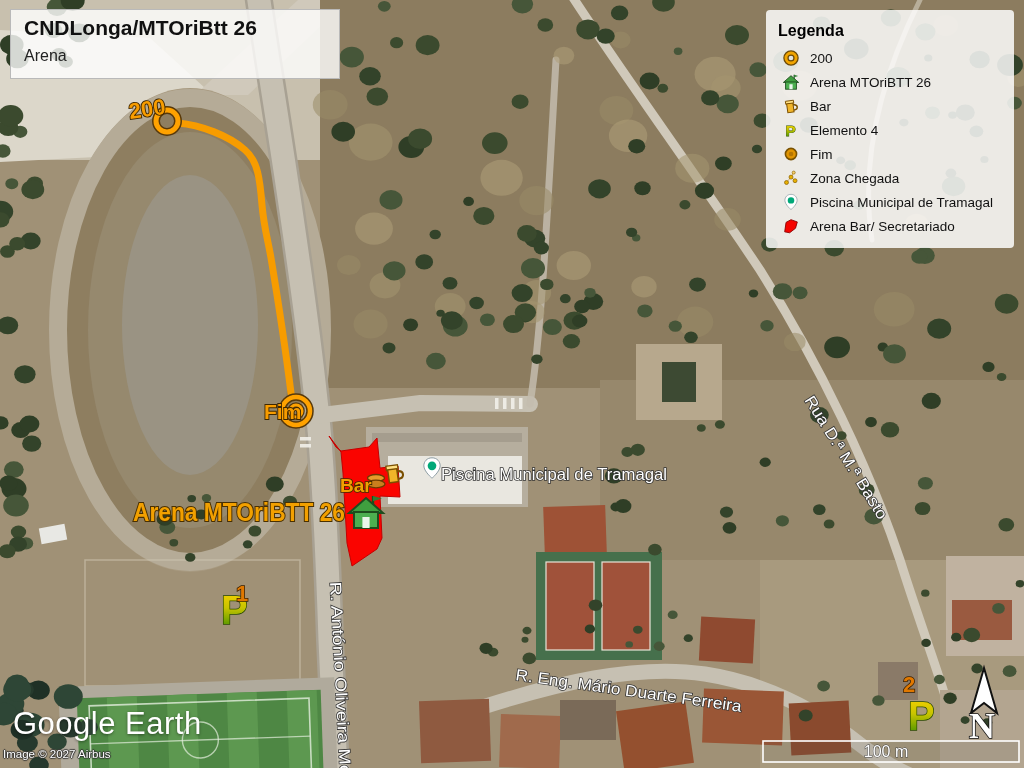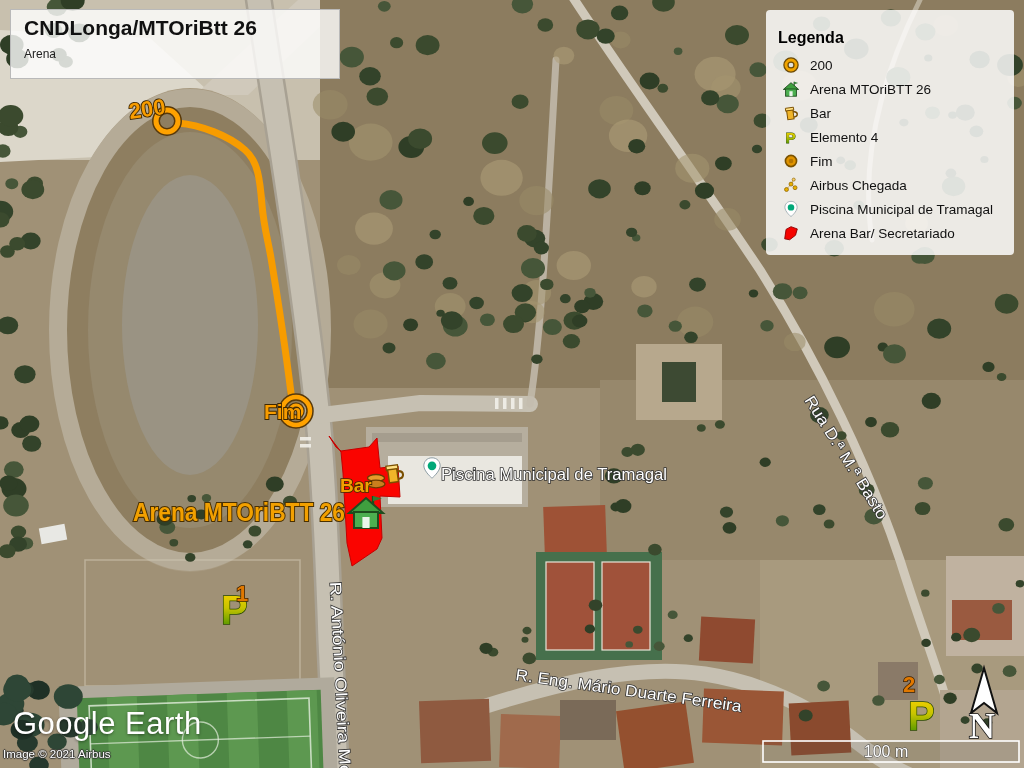--- a/index.html
+++ b/index.html
@@ -5,23 +5,23 @@
 <style>
   html,body{margin:0;padding:0;background:#000;}
   #stage{position:relative;width:1024px;height:768px;overflow:hidden;
          font-family:"Liberation Sans",sans-serif;background:#a09176;}
   #mapsvg{position:absolute;left:0;top:0;}
   
   #titlebox{position:absolute;left:10px;top:9px;width:330px;height:70px;
     background:rgba(255,255,255,0.80);border:1px solid #b9b9b9;box-sizing:border-box;
     padding:6px 13px;}
   #titlebox h1{margin:0;font-size:21px;line-height:24px;color:#111;font-weight:bold;}
-  #titlebox .sub{margin-top:7px;font-size:12px;color:#222;}
+  #titlebox .sub{margin-top:7px;font-size:16px;color:#222;}
   #legend{position:absolute;left:766px;top:10px;width:248px;
-    background:rgba(255,255,255,0.84);border-radius:4px;padding:19px 10px 10px 12px;box-sizing:border-box;}
+    background:rgba(255,255,255,0.84);border-radius:4px;padding:12px 10px 10px 12px;box-sizing:border-box;}
   #legend h2{margin:0 0 6px 0;font-size:16px;color:#000;font-weight:bold;}
   #legend ul{list-style:none;margin:0;padding:0;}
   #legend li{display:flex;align-items:center;height:24px;}
   #legend li svg{width:18px;height:18px;flex:0 0 18px;margin-right:10px;margin-left:4px;}
   #legend li span{font-size:13.5px;color:#111;white-space:nowrap;}
   #gelogo{position:absolute;left:13px;top:706px;font-size:31px;color:#fff;
     letter-spacing:0.5px;text-shadow:0 1px 3px rgba(0,0,0,0.45);text-align:right;}
   #attrib{position:absolute;left:3px;top:748px;font-size:11.5px;color:#fff;
     text-shadow:-1px 0 1px #333,1px 0 1px #333,0 -1px 1px #333,0 1px 1px #333;}
 </style>
@@ -518,35 +518,35 @@
     <svg viewBox="0 0 20 20">
             <use href="#sym-fim"></use>
           </svg>
     <span>Fim</span>
   </li>
 
   <li>
     <svg viewBox="0 0 20 20">
             <use href="#sym-funnel"></use>
           </svg>
-    <span>Airbus Chegada</span>
+    <span>Zona Chegada</span>
   </li>
 
   <li>
     <svg viewBox="0 0 20 20">
             <use href="#sym-pin"></use>
           </svg>
     <span>Piscina Municipal de Tramagal</span>
   </li>
 
   <li>
     <svg viewBox="0 0 20 20">
             <use href="#sym-zone"></use>
           </svg>
     <span>Arena Bar/ Secretariado</span>
   </li>
 </ul>
 </div>
 
 <div id="gelogo">Google Earth</div>
-<div id="attrib">Image © 2021 Airbus</div>
+<div id="attrib">Image © 2027 Airbus</div>
 
 </div>
 
 </body></html>

